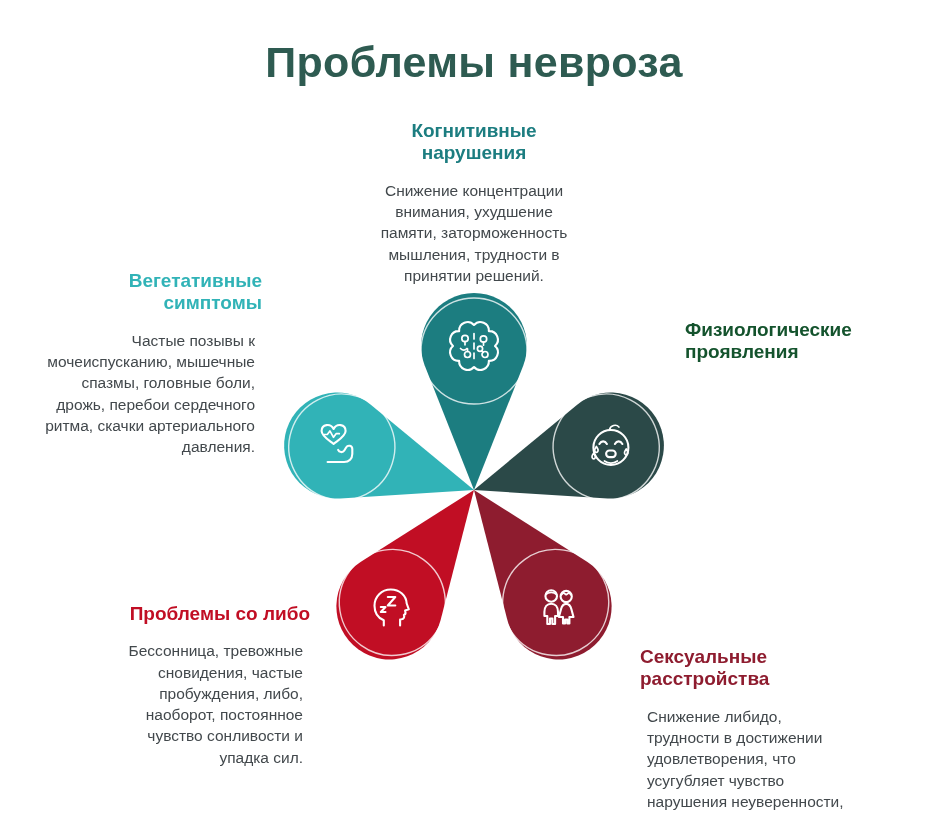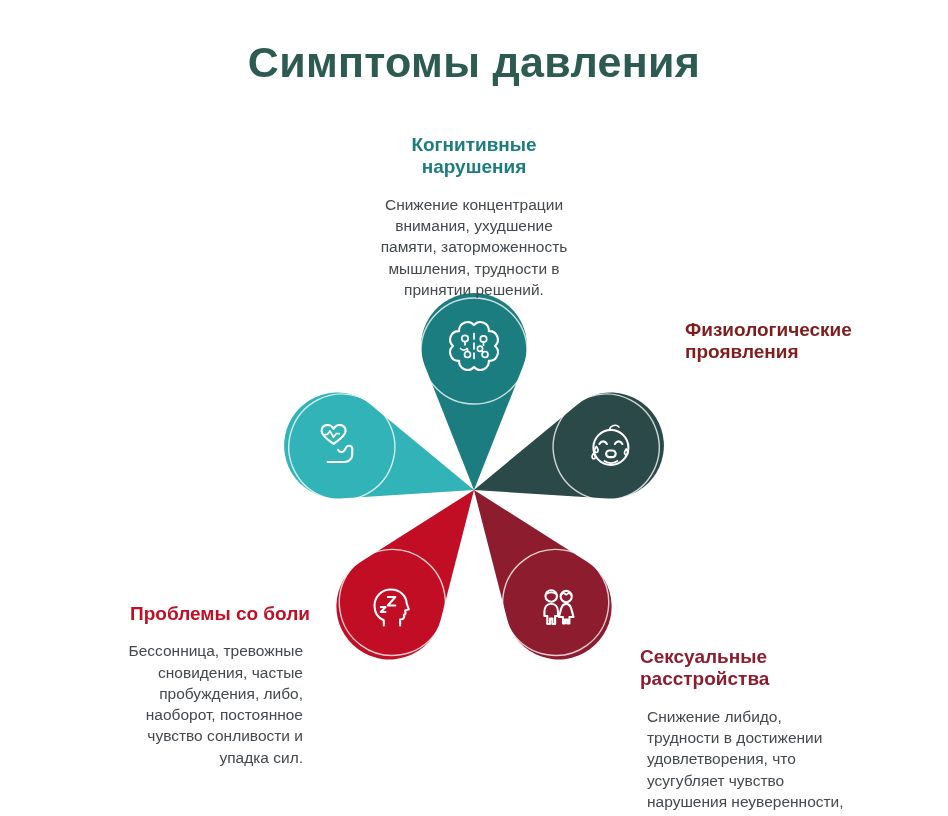--- a/index.html
+++ b/index.html
@@ -11,36 +11,36 @@
   .petal{stroke:none;}
   .ring{fill:none;stroke:#ffffff;stroke-opacity:.78;stroke-width:1.4;}
   .icon{fill:none;stroke:#ffffff;stroke-width:2.1;stroke-linecap:round;stroke-linejoin:round;}
   .icon .thin{stroke-width:1.7;}
   .tb{position:absolute;}
   .tb h2{margin:0 0 15px;font-size:19px;line-height:1.18;font-weight:700;}
   .tb p{margin:7px;font-size:15.5px;line-height:1.37;}
   .t-center{text-align:center;}
   .t-right{text-align:right;}
   .t-left{text-align:left;}
-  #tb-top{left:372px;top:134px;width:204px;}
+  #tb-top{left:372px;top:120px;width:204px;}
   #tb-top h2{max-width:178px;margin-left:auto;margin-right:auto;}
   #tb-left{left:30px;top:270px;width:232px;}
   #tb-left h2{max-width:158px;margin-left:auto;}
   #tb-right{left:685px;top:319px;width:224px;}
   #tb-right h2{max-width:182px;}
   #tb-bl{left:108px;top:603px;width:202px;}
   #tb-br{left:640px;top:609px;width:212px;}
   #tb-br h2{max-width:150px;}
 </style>
 </head>
 <body>
 
 <div class="canvas" style="background-color: rgb(255, 255, 255); color: rgb(66, 72, 76);">
 
-  <h1 class="title" style="color: rgb(46, 91, 81);">Симптомы давления</h1>
+  <h1 class="title" style="color: rgb(46, 91, 81);">Проблемы невроза</h1>
 
   <svg class="flower" width="424" height="424" viewBox="-212 -212 424 424">
 
     <g>
       <path class="petal" d="M 0 0 L -49.3 -124.5 A 53 53 0 1 1 49.3 -124.5 Z" fill="#1c7d80"></path>
       <circle class="ring" cx="0" cy="-139" r="53"></circle>
     </g>
 
     <g transform="rotate(288)">
       <path class="petal" d="M 0 0 L -49.3 -124.5 A 53 53 0 1 1 49.3 -124.5 Z" fill="#31b3b7"></path>
@@ -109,27 +109,31 @@
       <path class="thin" d="M 2.6 -11.5 L 4.8 -13.8 L 7.5 -11.8 L 10.2 -13.8 L 12.4 -11.5"></path>
       <path d="M 7.5 -2.6 C 10.4 -2.6 11.9 -0.4 12.7 2.8 L 14.8 10.5 L 10.7 10.5 L 10.7 17 L 8.6 17 L 8.6 13 L 6.4 13 L 6.4 17 L 4.3 17 L 4.3 10.5 L 0.2 10.5 L 2.3 2.8 C 3.1 -0.4 4.6 -2.6 7.5 -2.6 Z"></path>
     </g>
   </svg>
 
   <div class="tb t-center" id="tb-top">
     <h2 style="color: rgb(28, 125, 128);">Когнитивные нарушения</h2>
     <p>Снижение концентрации внимания, ухудшение памяти, заторможенность мышления, трудности в принятии решений.</p>
   </div>
 
+  <div class="tb t-right" id="tb-left">
+    <h2 style="color: rgb(49, 179, 183);">Вегетативные симптомы</h2>
+    <p>Частые позывы к мочеиспусканию, мышечные спазмы, головные боли, дрожь, перебои сердечного ритма, скачки артериального давления.</p>
+  </div>
 
   <div class="tb t-left" id="tb-right">
-    <h2 style="color: #7f1d1d;">Физиологические проявления</h2>
+    <h2 style="color: #14532d;">Физиологические проявления</h2>
   </div>
 
   <div class="tb t-right" id="tb-bl">
-    <h2 style="color: rgb(193, 14, 36);">Проблемы со боли</h2>
+    <h2 style="color: rgb(193, 14, 36);">Проблемы со либо</h2>
     <p>Бессонница, тревожные сновидения, частые пробуждения, либо, наоборот, постоянное чувство сонливости и упадка сил.</p>
   </div>
 
   <div class="tb t-left" id="tb-br">
     <h2 style="color: rgb(142, 28, 47); margin-top: 37px;">Сексуальные расстройства</h2>
     <p>Снижение либидо, трудности в достижении удовлетворения, что усугубляет чувство нарушения неуверенности, раздражительность.</p>
   </div>
 
 </div>
 

